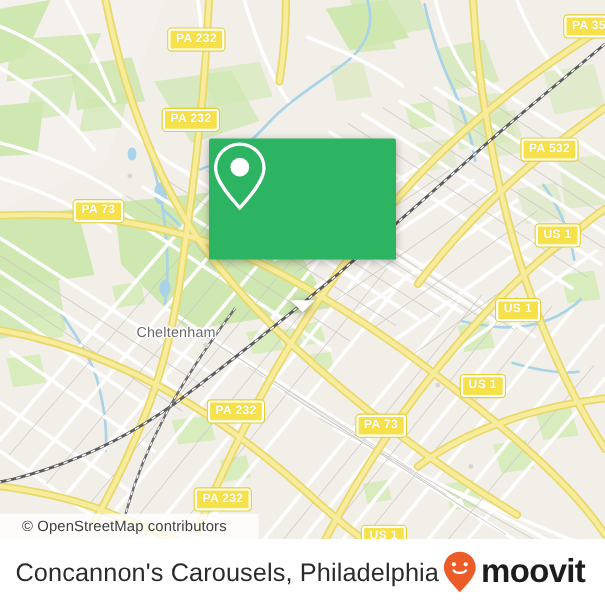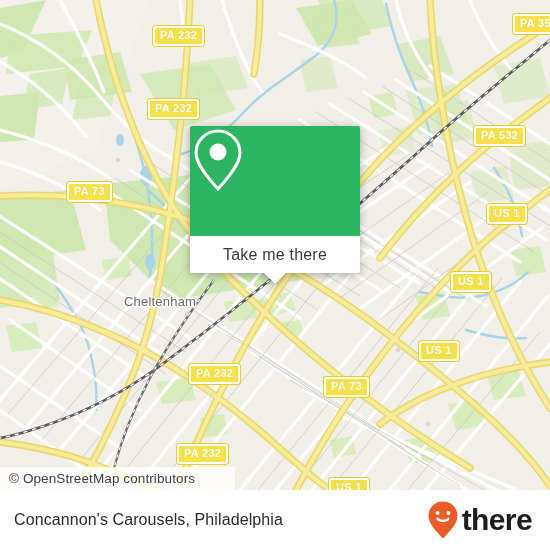--- a/index.html
+++ b/index.html
@@ -31,29 +31,29 @@
   .popup-foot{background:#ffffff;height:37px;border-radius:0 0 2px 2px;
     display:flex;align-items:center;justify-content:center;}
   .popup-foot span{color:#3a3a3a;font-size:16px;letter-spacing:.2px;}
   .popup-tail{position:absolute;left:50%;top:147px;margin-left:-11px;width:0;height:0;
     border-left:11px solid transparent;border-right:11px solid transparent;
     border-top:11px solid #ffffff;}
 
   
   .attrib{position:absolute;left:0;top:467px;height:23px;width:235px;
     background:rgba(255,255,255,.82);display:flex;align-items:center;}
-  .attrib span{color:#3f3f3f;font-size:13.5px;padding-left:9px;letter-spacing:.1px;}
+  .attrib span{color:#3f3f3f;font-size:13.5px;padding-left:20px;letter-spacing:.1px;}
 
   
   .footer{position:absolute;left:0;top:490px;width:550px;height:60px;
     background:#ffffff;display:flex;align-items:center;justify-content:space-between;
     padding:0 18px 0 14px;box-sizing:border-box;overflow:hidden;}
   .footer-fade{position:absolute;left:0;top:490px;width:550px;height:60px;
     pointer-events:none;opacity:.12;}
-  .caption{color:#2b2b2b;font-size:16px;letter-spacing:.1px;white-space:nowrap;
+  .caption{color:#2b2b2b;font-size:23px;letter-spacing:.1px;white-space:nowrap;
     position:relative;z-index:2;}
   .brand{display:flex;align-items:center;gap:3px;position:relative;z-index:2;}
   .brand-name{color:#1d1d1d;font-size:30px;font-weight:bold;letter-spacing:-0.6px;
     line-height:30px;}
 </style>
 </head>
 <body>
 
 <div class="app">
 
@@ -307,23 +307,20 @@
         <span>US 1</span>
       </div>
 
     <div class="popup">
       <div class="popup-body">
         <svg width="56" height="68" viewBox="0 0 56 68">
           <path d="M28 5 C15.8 5 6 14.8 6 27 C6 38 18 52 28 63 C38 52 50 38 50 27 C50 14.8 40.2 5 28 5 Z" fill="none" stroke="#ffffff" stroke-width="3"></path>
           <circle cx="28" cy="26" r="8.5" fill="#ffffff"></circle>
         </svg>
       </div>
-      <div class="popup-foot">
-        <span>Take me there</span>
-      </div>
       <div class="popup-tail"></div>
     </div>
 
     <div class="attrib">
       <span>© OpenStreetMap contributors</span>
     </div>
   </div>
 
   <svg class="footer-fade" width="550" height="60" viewBox="0 0 550 60">
     <g stroke="#c8c6c0" stroke-width="3" fill="none">
@@ -343,17 +340,17 @@
   </svg>
   <div class="footer">
     <div class="caption">Concannon's Carousels, Philadelphia</div>
     <div class="brand">
       <svg width="32" height="40" viewBox="0 0 32 40">
         <path d="M16 1.5 C7.8 1.5 1.5 7.8 1.5 16 C1.5 24 10 32 16 38.5 C22 32 30.5 24 30.5 16 C30.5 7.8 24.2 1.5 16 1.5 Z" fill="#ec5c29"></path>
         <circle cx="10.6" cy="13" r="1.9" fill="#ffffff"></circle>
         <circle cx="21.4" cy="13" r="1.9" fill="#ffffff"></circle>
         <path d="M10.4 18.6 C12.2 21.6 19.8 21.6 21.6 18.6" fill="none" stroke="#ffffff" stroke-width="2.1" stroke-linecap="round"></path>
       </svg>
-      <span class="brand-name">there</span>
+      <span class="brand-name">moovit</span>
     </div>
   </div>
 
 </div>
 
 </body></html>

